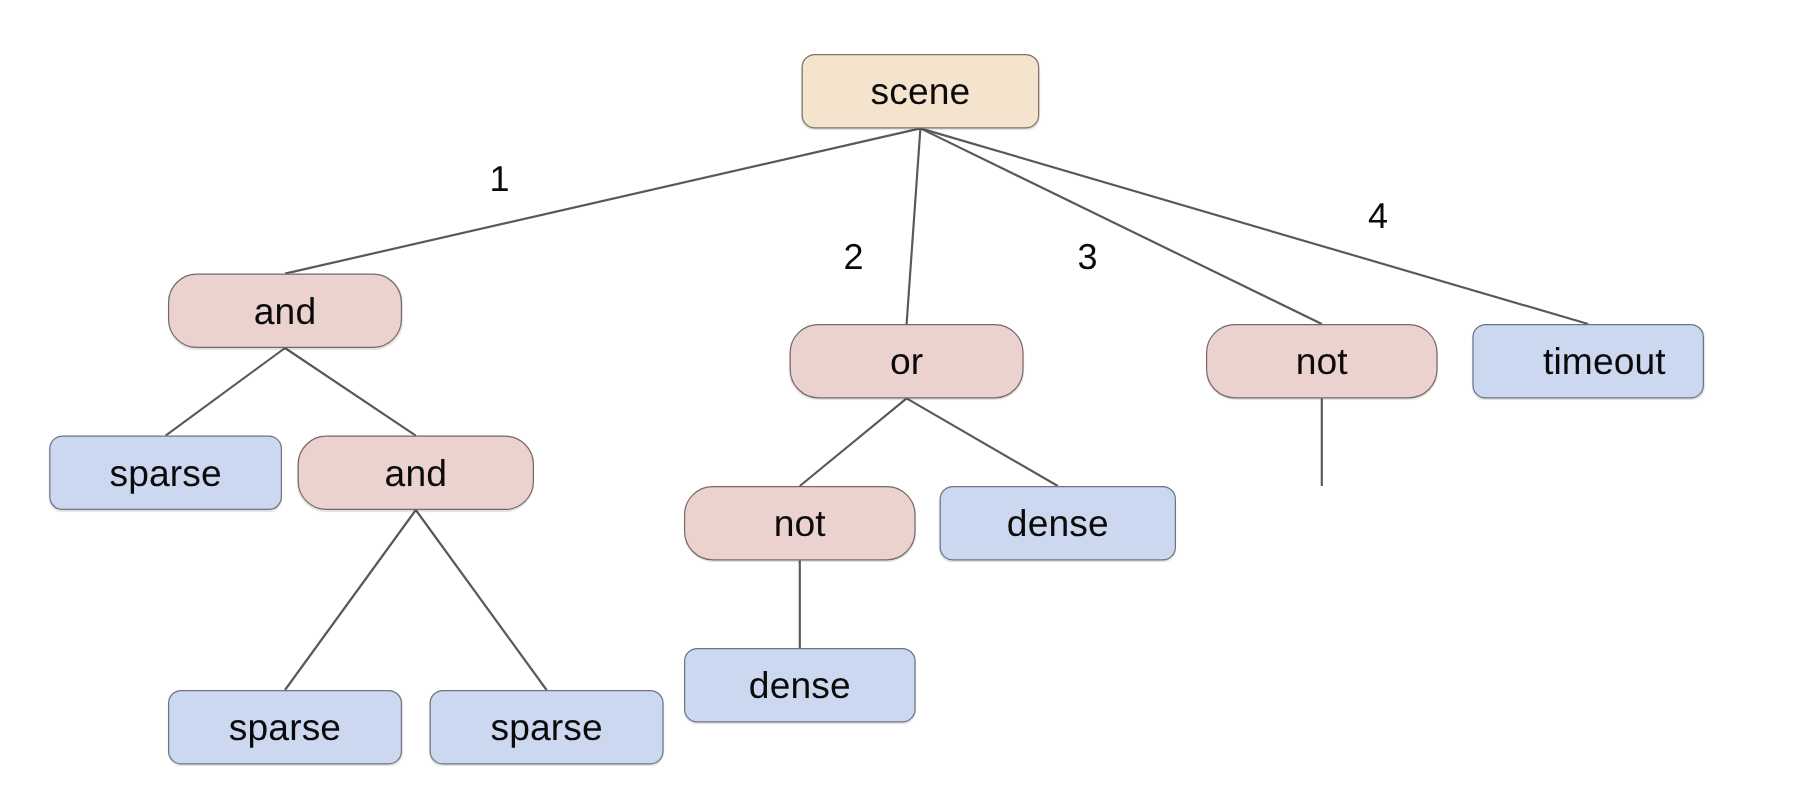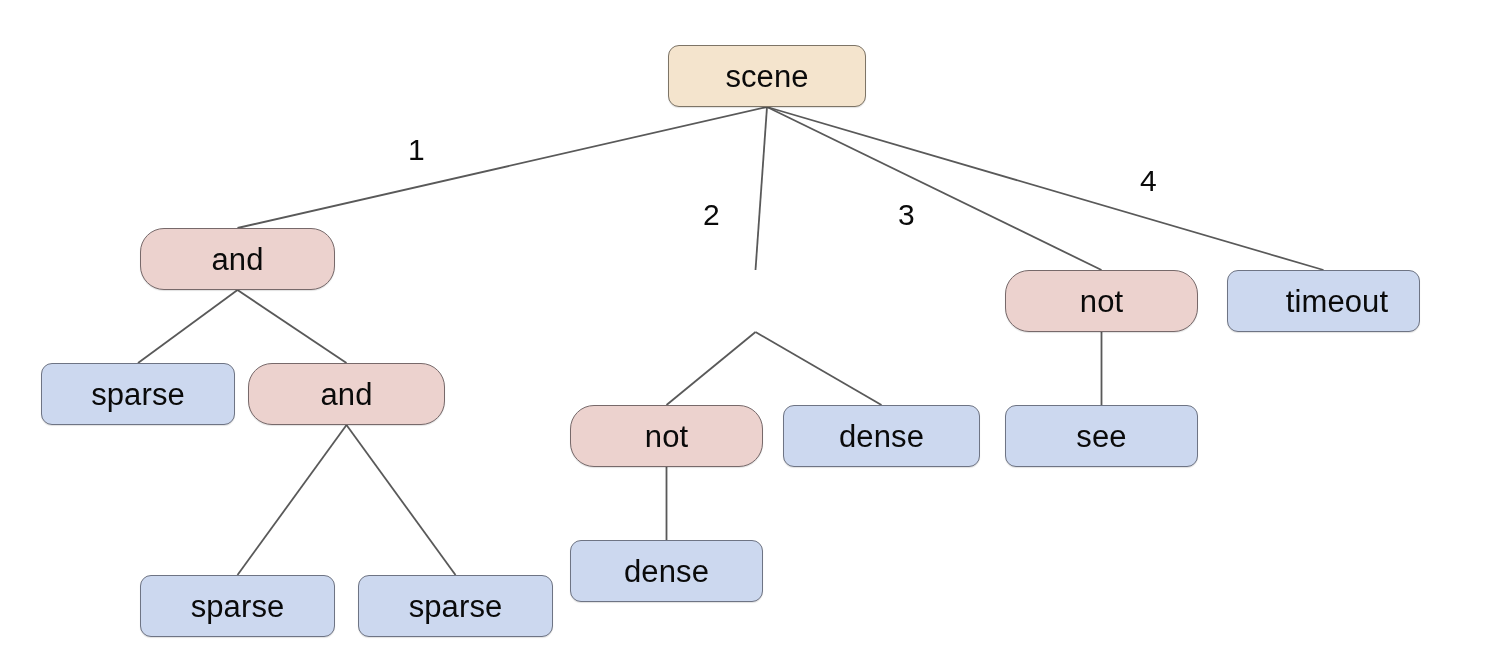--- a/index.html
+++ b/index.html
@@ -73,41 +73,41 @@
 <div class="edge-label" style="left: 408px; top: 135px; color: rgb(10, 10, 10);">1</div>
     <div class="edge-label" style="left: 703px; top: 200px; color: rgb(10, 10, 10);">2</div>
     <div class="edge-label" style="left: 898px; top: 200px; color: rgb(10, 10, 10);">3</div>
     <div class="edge-label" style="left: 1140px; top: 166px; color: rgb(10, 10, 10);">4</div>
     <div class="node root" style="left: 668px; top: 45px; width: 198px; height: 62px;">
       <span>scene</span>
     </div>
     <div class="node op" style="left: 140px; top: 228px; width: 195px; height: 62px;">
       <span>and</span>
     </div>
+    <div class="node op" style="left: 658px; top: 270px; width: 195px; height: 62px;">
+      <span>or</span>
+    </div>
     <div class="node op" style="left: 1005px; top: 270px; width: 193px; height: 62px;">
       <span>not</span>
     </div>
     <div class="node leaf" style="left: 1227px; top: 270px; width: 193px; height: 62px; padding-left: 27px;">
       <span>timeout</span>
     </div>
     <div class="node leaf" style="left: 41px; top: 363px; width: 194px; height: 62px;">
       <span>sparse</span>
     </div>
     <div class="node op" style="left: 248px; top: 363px; width: 197px; height: 62px;">
       <span>and</span>
     </div>
     <div class="node op" style="left: 570px; top: 405px; width: 193px; height: 62px;">
       <span>not</span>
     </div>
     <div class="node leaf" style="left: 783px; top: 405px; width: 197px; height: 62px;">
       <span>dense</span>
     </div>
-    <div class="node leaf" style="left: 1005px; top: 405px; width: 193px; height: 62px;">
-      <span>see</span>
-    </div>
     <div class="node leaf" style="left: 570px; top: 540px; width: 193px; height: 62px;">
       <span>dense</span>
     </div>
     <div class="node leaf" style="left: 140px; top: 575px; width: 195px; height: 62px;">
       <span>sparse</span>
     </div>
     <div class="node leaf" style="left: 358px; top: 575px; width: 195px; height: 62px;">
       <span>sparse</span>
     </div>
   </div>

